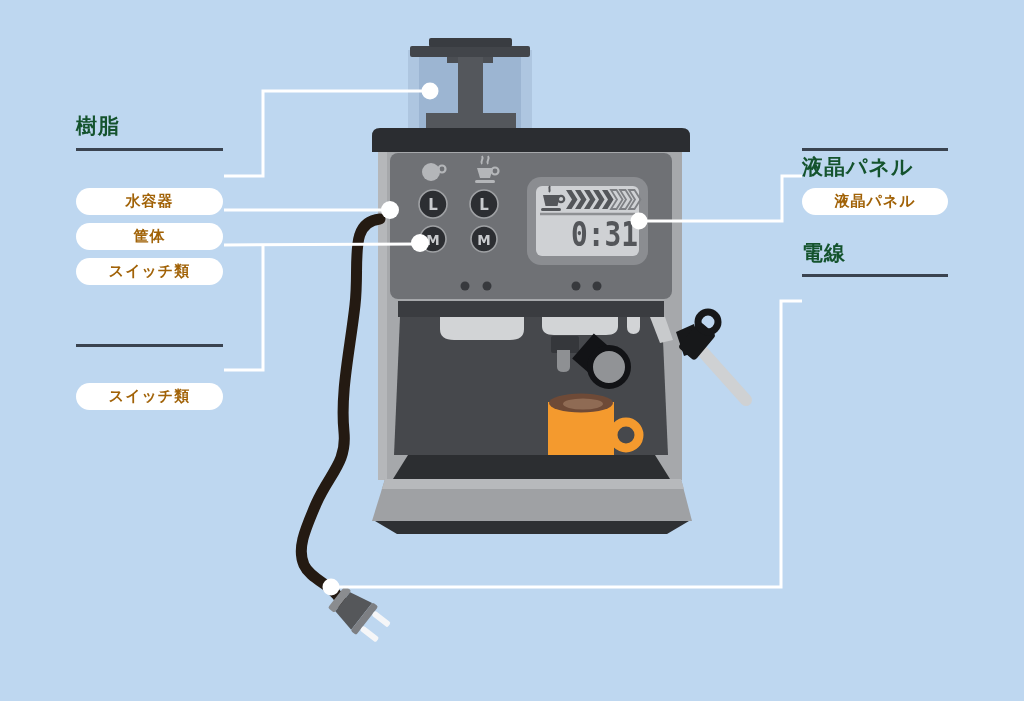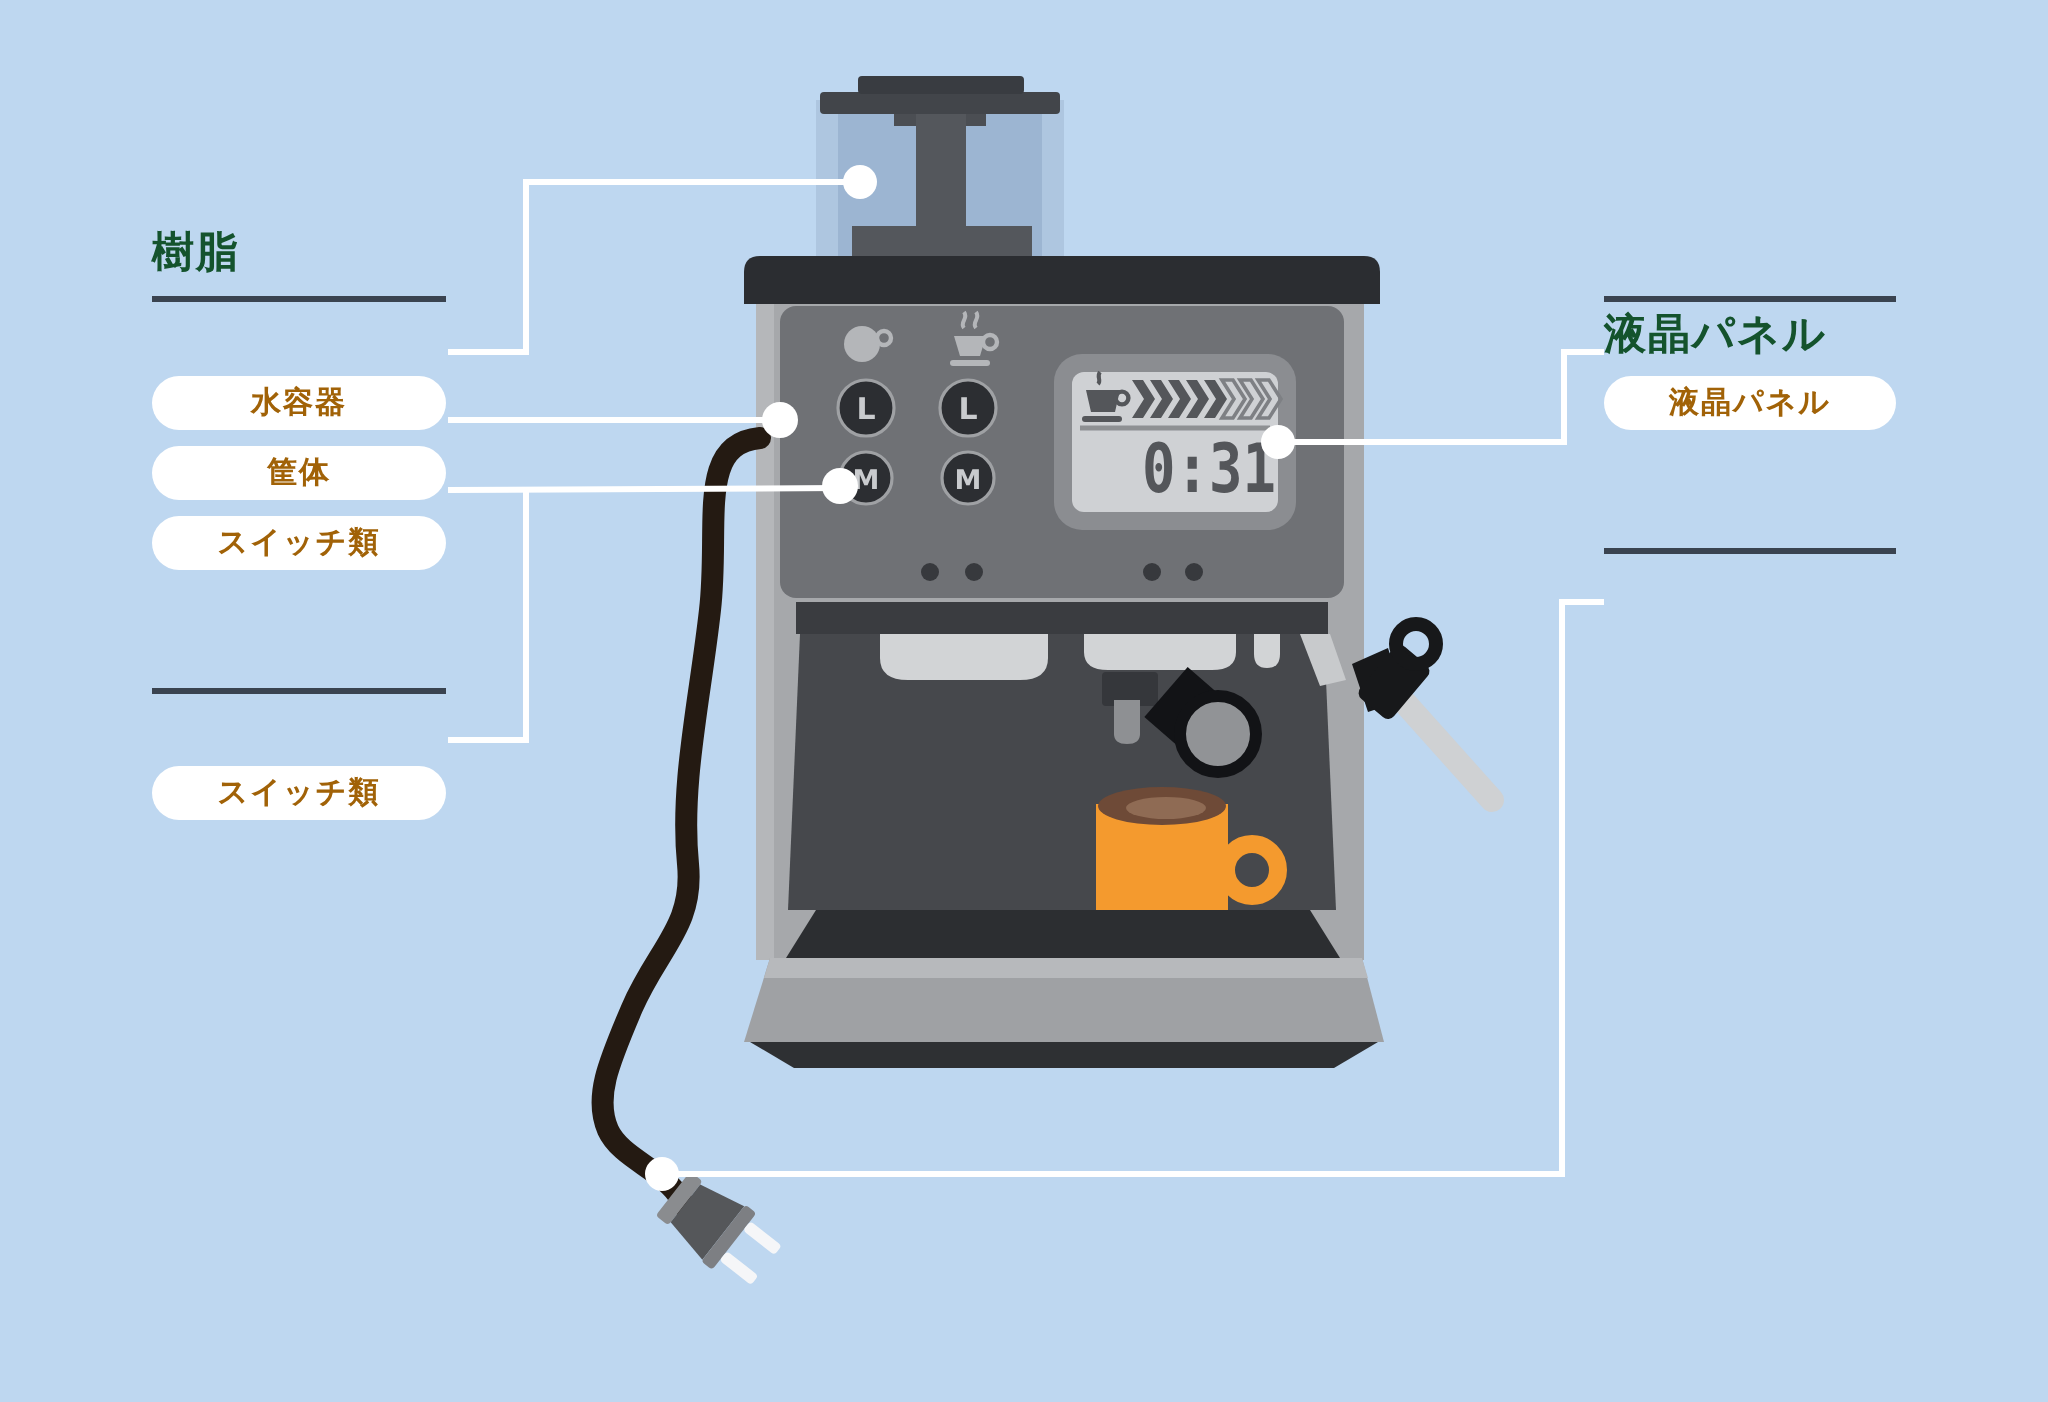--- a/index.html
+++ b/index.html
@@ -169,15 +169,16 @@
   <div class="pill" style="left:76px;top:197px;width:147px;">筐体</div>
   <div class="pill" style="left:76px;top:232px;width:147px;">スイッチ類</div>
 
   <div class="rule" style="left:76px;top:344px;width:147px;"></div>
   <div class="pill" style="left:76px;top:357px;width:147px;">スイッチ類</div>
 
   <div class="heading" style="left:802px;top:116px;width:146px;margin-top:41px;">液晶パネル</div>
   <div class="rule" style="left:802px;top:148px;width:146px;"></div>
   <div class="pill" style="left:802px;top:162px;width:146px;">液晶パネル</div>
 
+  <div class="heading" style="left:802px;top:243px;width:146px;">電線</div>
   <div class="rule" style="left:802px;top:274px;width:146px;"></div>
 
 </div>
 
 </body></html>

